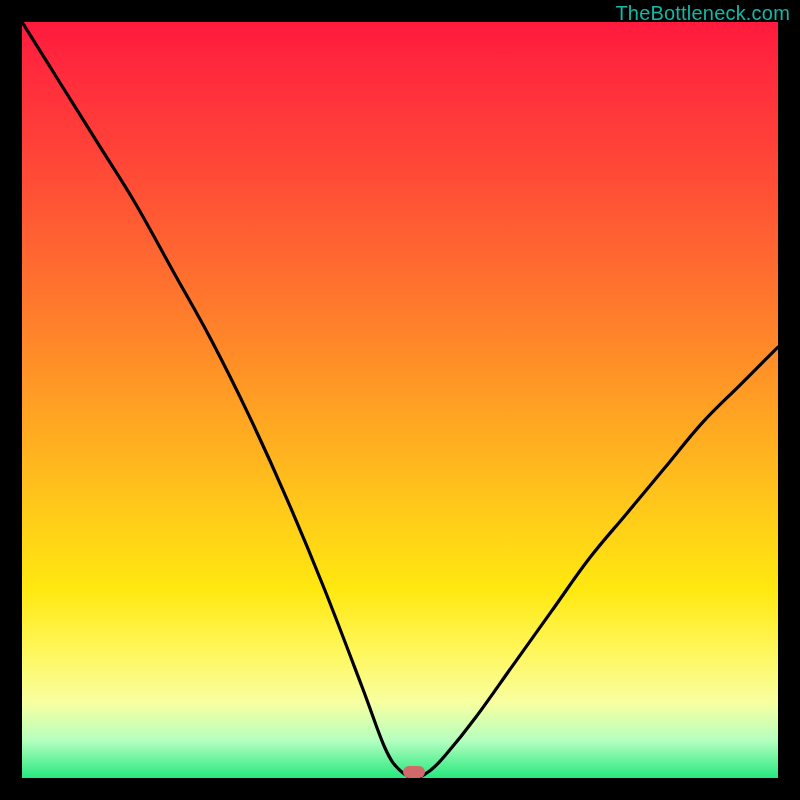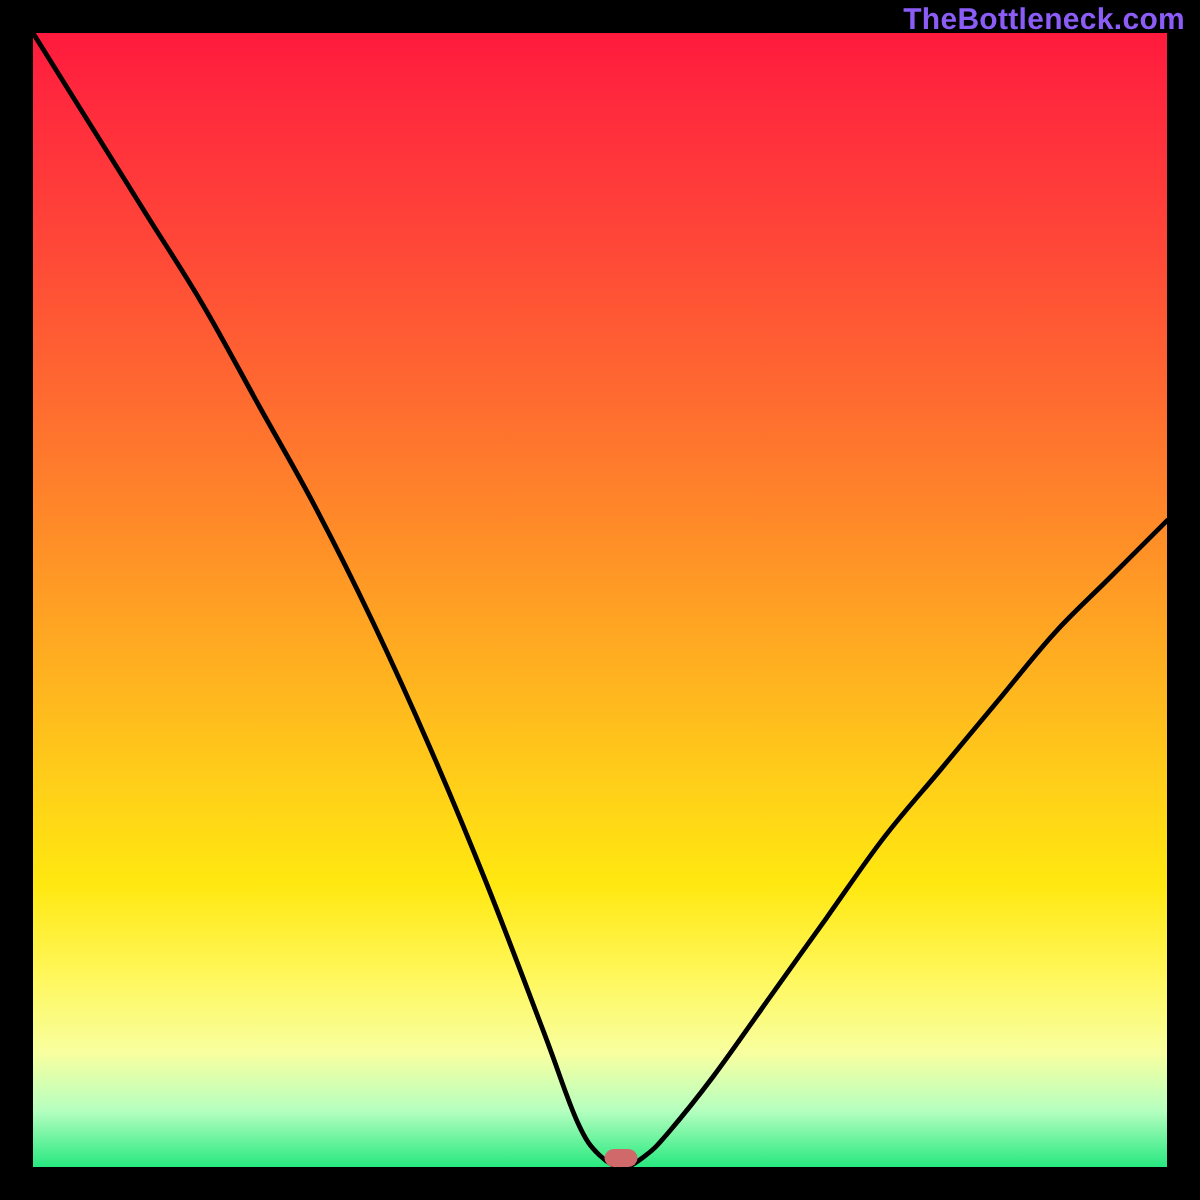--- a/index.html
+++ b/index.html
@@ -54,23 +54,23 @@
     height: 12px;
     border-radius: 6px;
     background: #d06a6a;
     transform: translate(-50%, -50%);
     pointer-events: none;
   }
   .watermark {
     position: absolute;
     top: 2px;
     right: 10px;
-    color: #8b5cf6;
+    color: #14b8a6;
     font-size: 20px;
-    font-weight: 700;
+    font-weight: 400;
     letter-spacing: 0.2px;
     pointer-events: none;
   }
 </style>
 </head>
 <body>
 
 <div class="frame">
   <div class="watermark">TheBottleneck.com</div>
 

